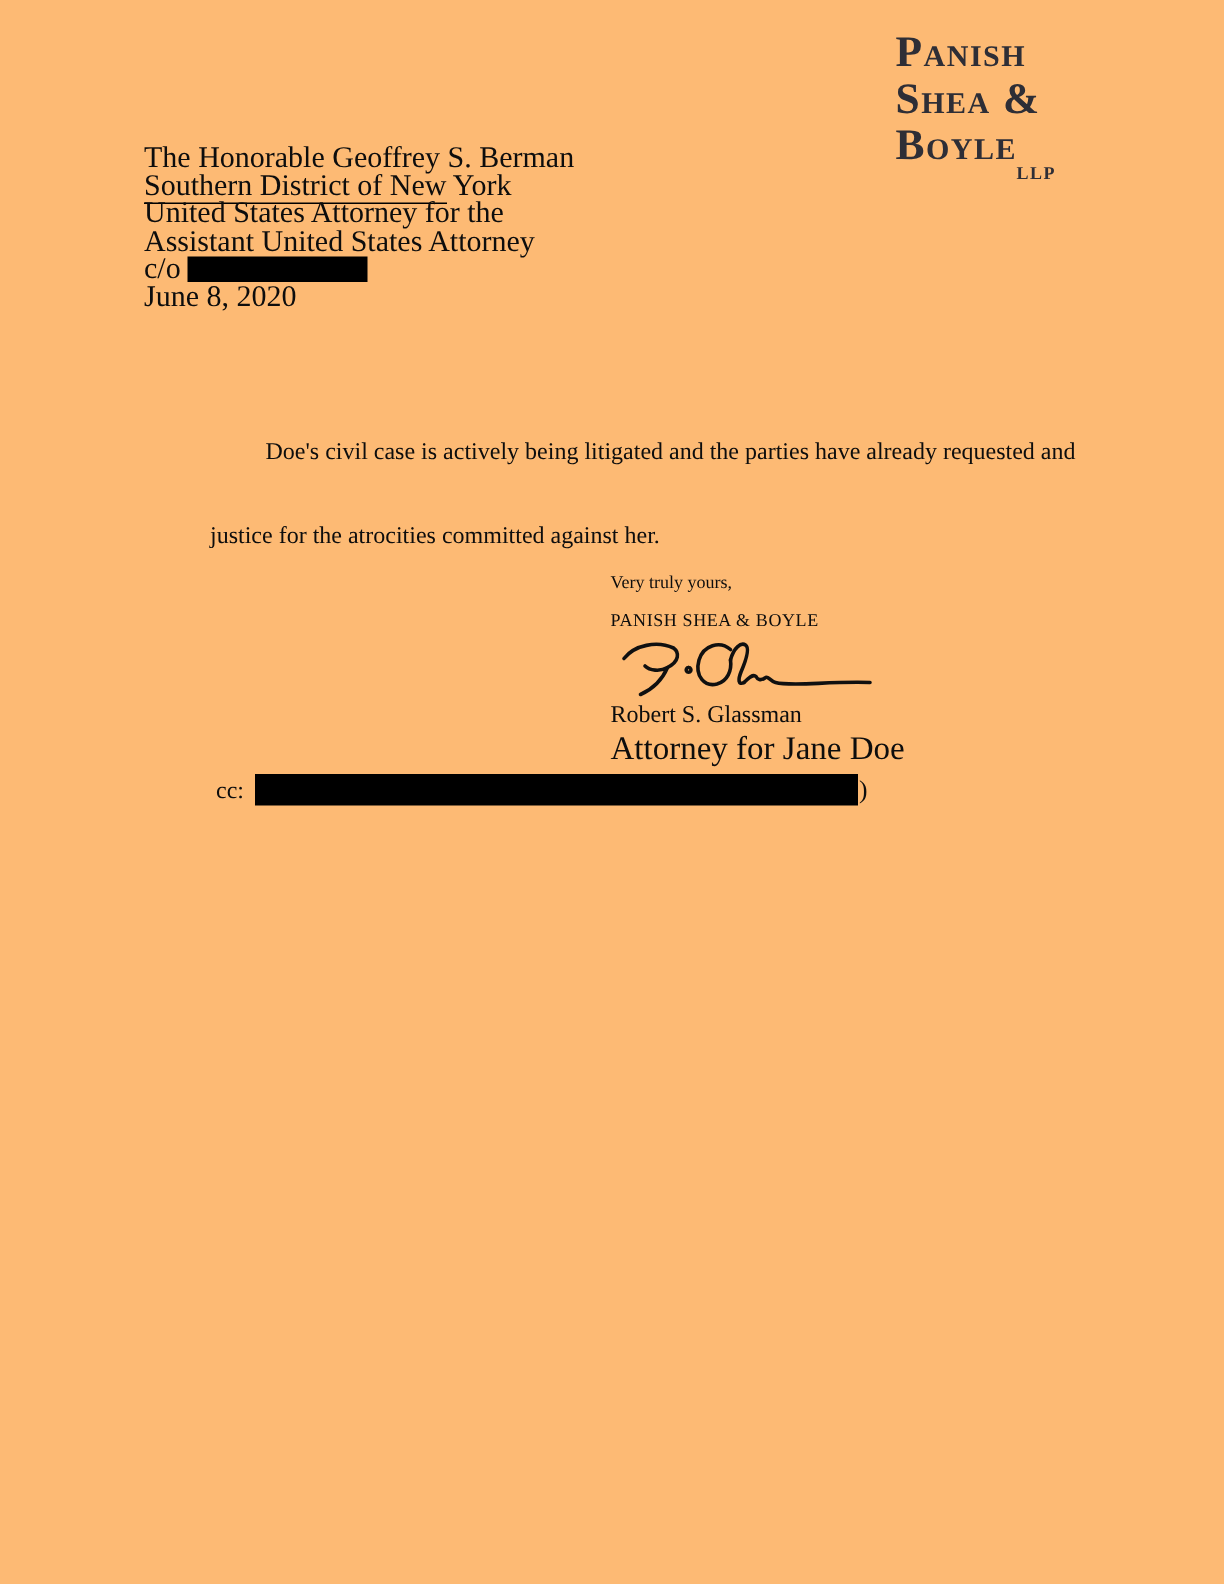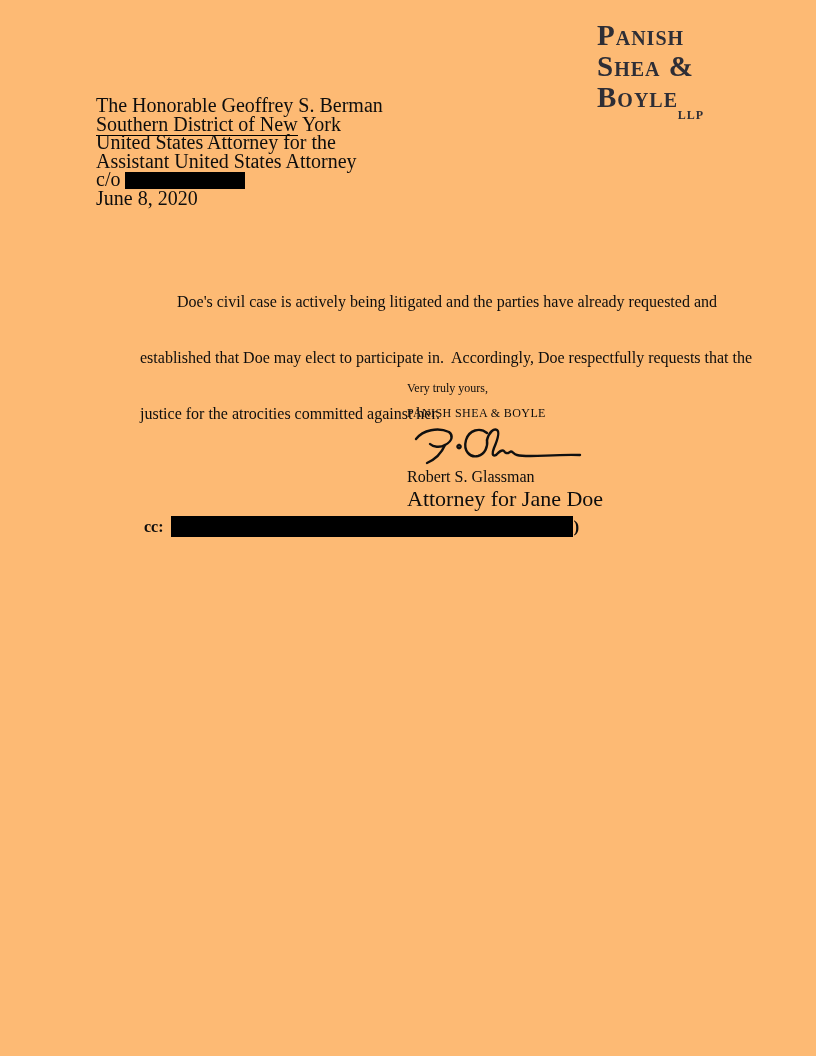--- a/index.html
+++ b/index.html
@@ -118,21 +118,20 @@
   }
 
   
   .cc-line {
     position: absolute;
     left: 144px;
     top: 516px;
     font-size: 16px;
     line-height: 22px;
     white-space: nowrap;
-    font-weight: bold;
   }
   .cc-bar {
     display: inline-block;
     position: relative;
     width: 402px;
     height: 21px;
     background: #000;
     vertical-align: middle;
     margin: -3px 1px 0 7px;
   }
@@ -165,21 +164,20 @@
     <div>The Honorable Geoffrey S. Berman</div>
     <div><span class="underlined">Southern District of New</span><span> York</span></div>
     <div>United States Attorney for the</div>
     <div>Assistant United States Attorney</div>
     <div><span>c/o </span><span class="redaction-inline"></span></div>
     <div>June 8, 2020</div>
   </div>
 
   <div class="body-block">
     <div class="bline">Doe's civil case is actively being litigated and the parties have already requested and</div>
-    <div class="bline">established that Doe may elect to participate in.  Accordingly, Doe respectfully requests that the</div>
     <div class="bline">justice for the atrocities committed against her.</div>
   </div>
 
   <div class="closing-val">Very truly yours,</div>
   <div class="closing-firm">PANISH SHEA &amp; BOYLE</div>
 
   <svg class="signature" viewBox="0 0 178 44" fill="none" xmlns="http://www.w3.org/2000/svg">
     <g stroke="#101010" stroke-width="2.4" stroke-linecap="round" stroke-linejoin="round" fill="none">
       <path d="M6 15 C13 6 28 3 39 8 C43 11 43 17 35 21 C30 24 23 23 20 20"></path>
       <path d="M35 21 C32 28 26 35 17 39"></path>

